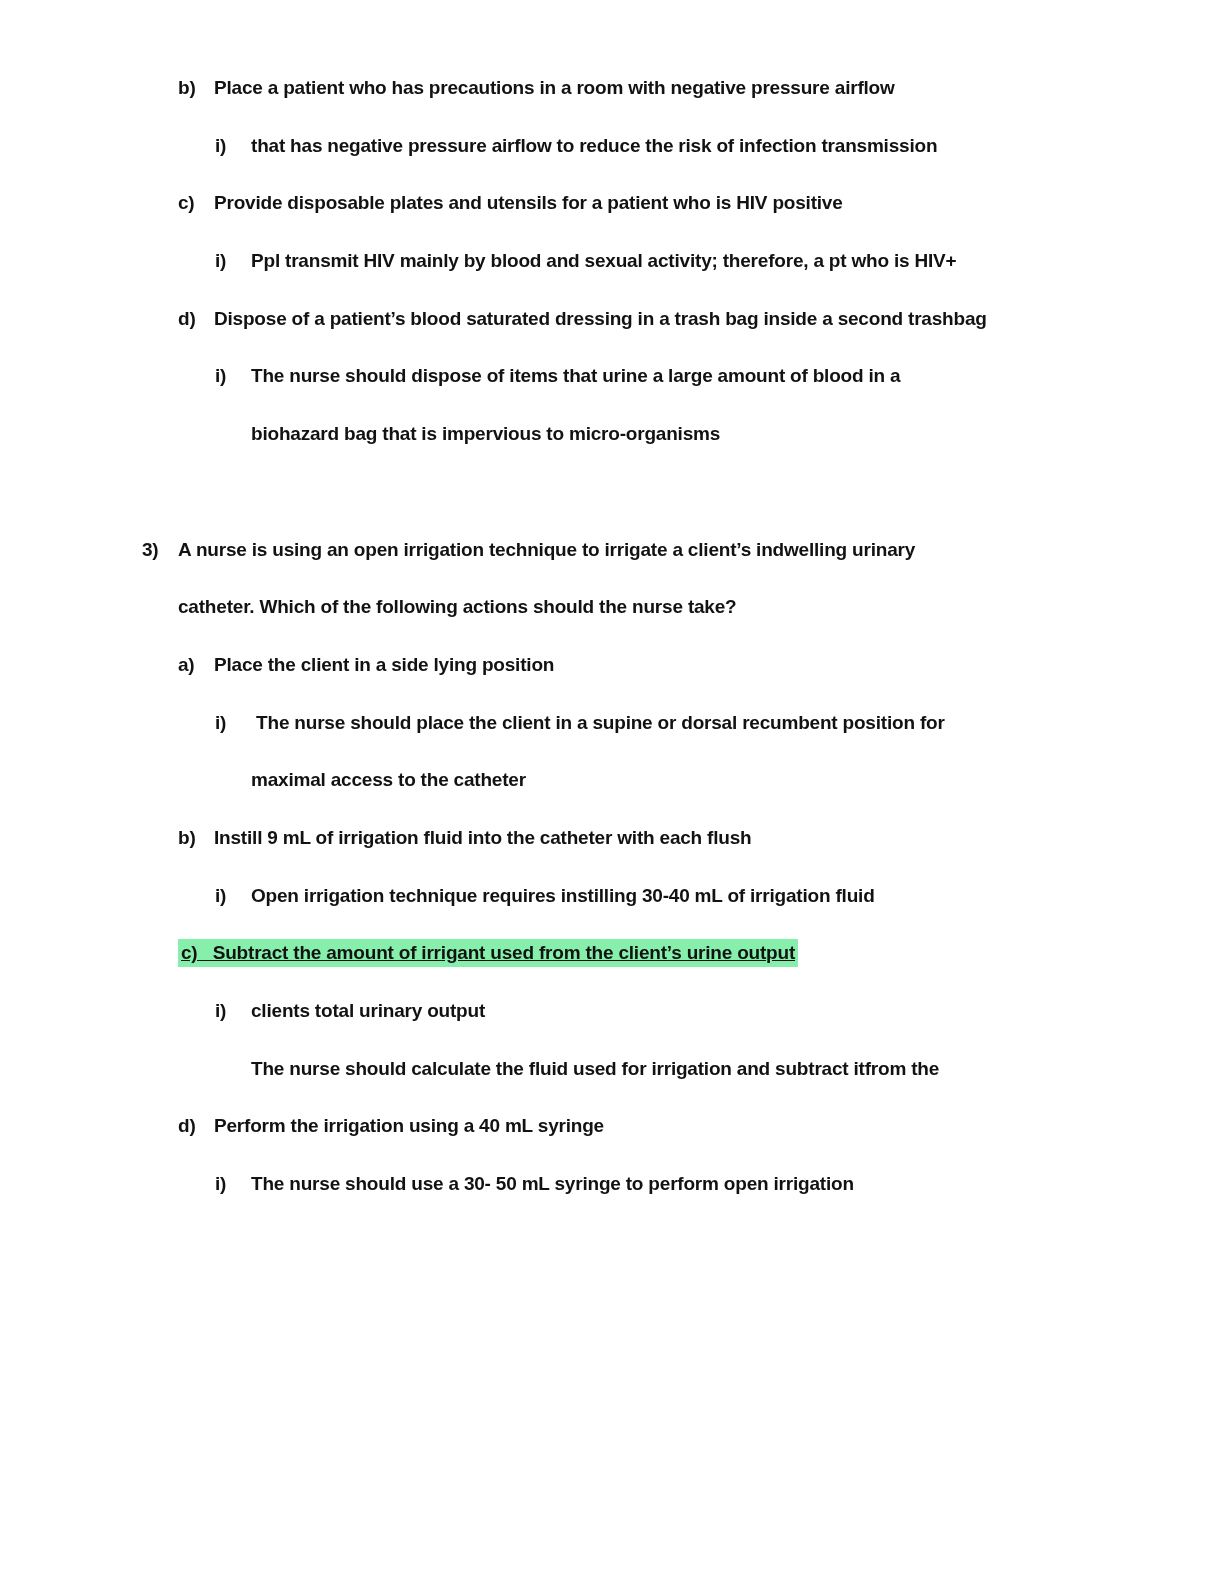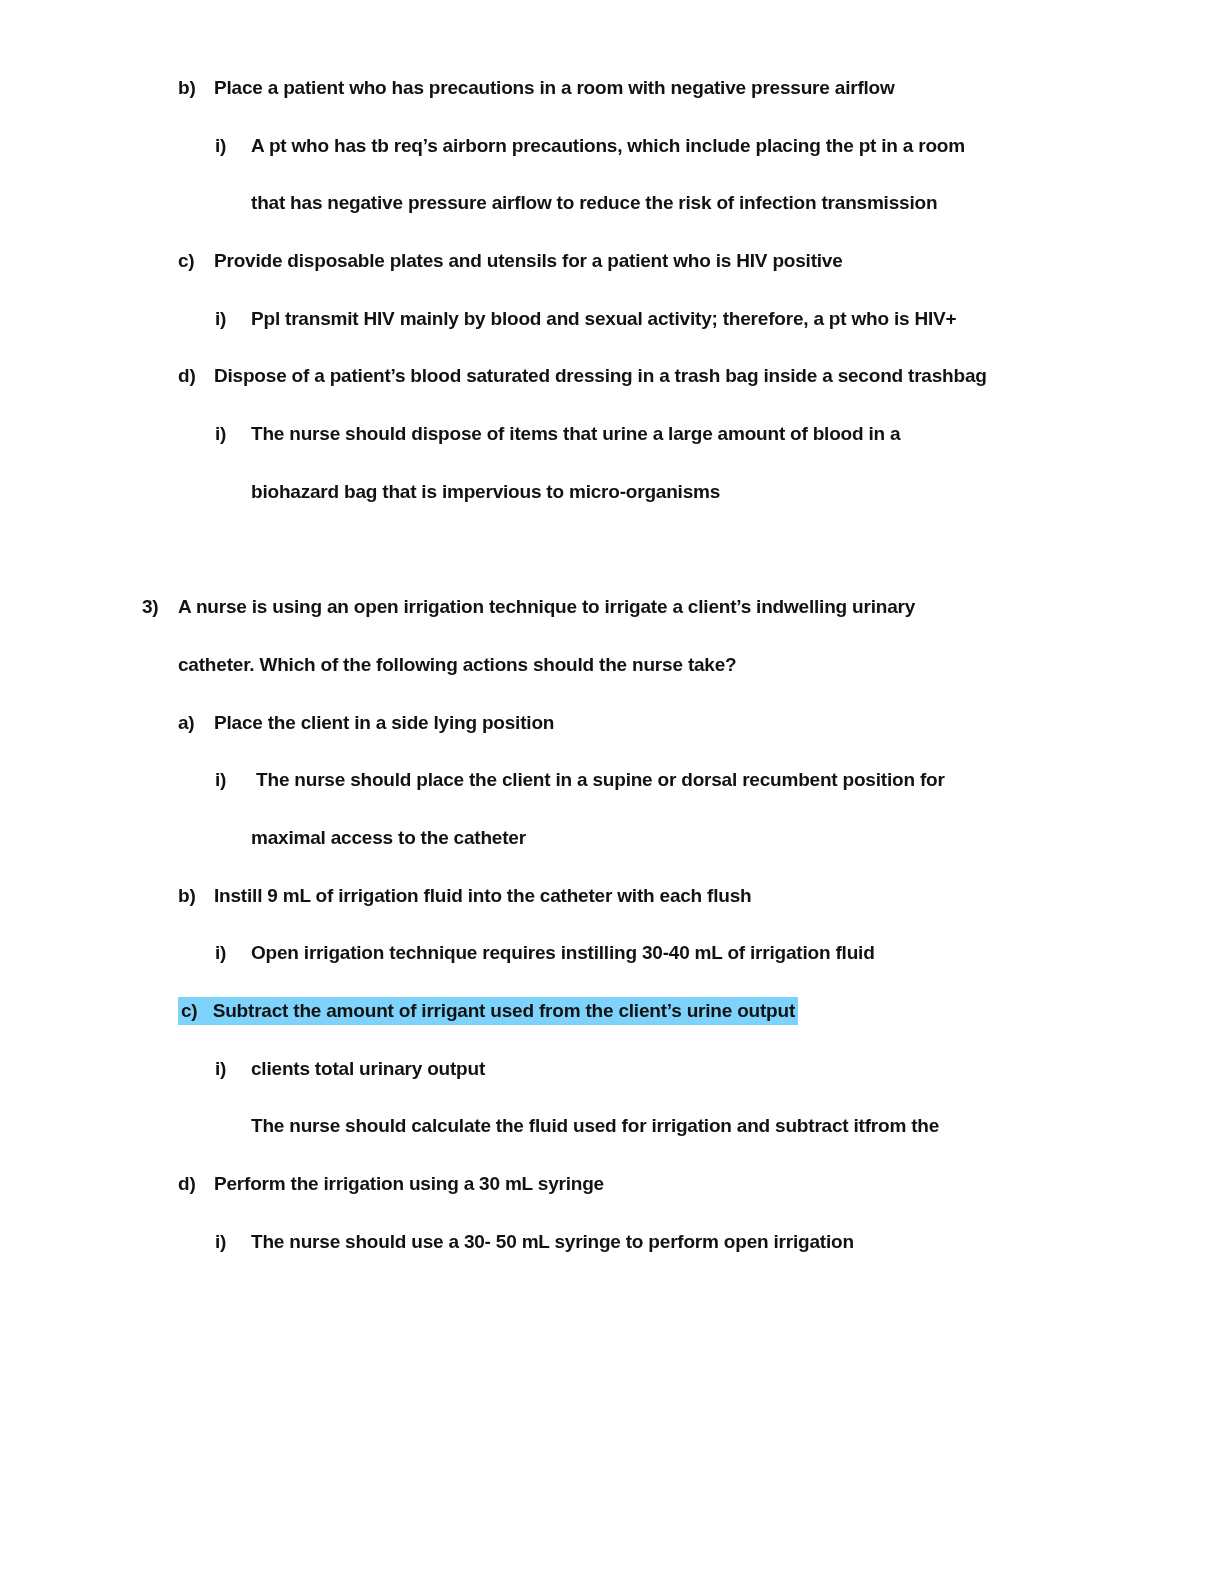--- a/index.html
+++ b/index.html
@@ -52,21 +52,20 @@
 
 <div class="block lv-letter">
       <div class="label">b)</div>
       <div class="lines">
         <div class="line">Place a patient who has precautions in a room with negative pressure airflow</div>
       </div>
     </div>
     <div class="block lv-roman">
       <div class="label">i)</div>
       <div class="lines">
-        <div class="line">A pt who has tb req’s airborn precautions, which include placing the pt in a room</div>
         <div class="line">that has negative pressure airflow to reduce the risk of infection transmission</div>
       </div>
     </div>
     <div class="block lv-letter">
       <div class="label">c)</div>
       <div class="lines">
         <div class="line">Provide disposable plates and utensils for a patient who is HIV positive</div>
       </div>
     </div>
     <div class="block lv-roman">
@@ -116,34 +115,34 @@
     </div>
     <div class="block lv-roman">
       <div class="label">i)</div>
       <div class="lines">
         <div class="line">Open irrigation technique requires instilling 30-40 mL of irrigation fluid</div>
       </div>
     </div>
     <div class="block lv-letter">
 
       <div class="lines">
-        <div class="line"><span class="hl" style="background: #7dd3fc;">c)   Subtract the amount of irrigant used from the client’s urine output</span></div>
+        <div class="line"><span class="hl" style="background: #86efac; text-decoration: underline;">c)   Subtract the amount of irrigant used from the client’s urine output</span></div>
       </div>
     </div>
     <div class="block lv-roman">
       <div class="label">i)</div>
       <div class="lines">
         <div class="line">clients total urinary output</div>
         <div class="line">The nurse should calculate the fluid used for irrigation and subtract itfrom the</div>
       </div>
     </div>
     <div class="block lv-letter">
       <div class="label">d)</div>
       <div class="lines">
-        <div class="line">Perform the irrigation using a 30 mL syringe</div>
+        <div class="line">Perform the irrigation using a 40 mL syringe</div>
       </div>
     </div>
     <div class="block lv-roman">
       <div class="label">i)</div>
       <div class="lines">
         <div class="line">The nurse should use a 30- 50 mL syringe to perform open irrigation</div>
       </div>
     </div>
   </div>
 

